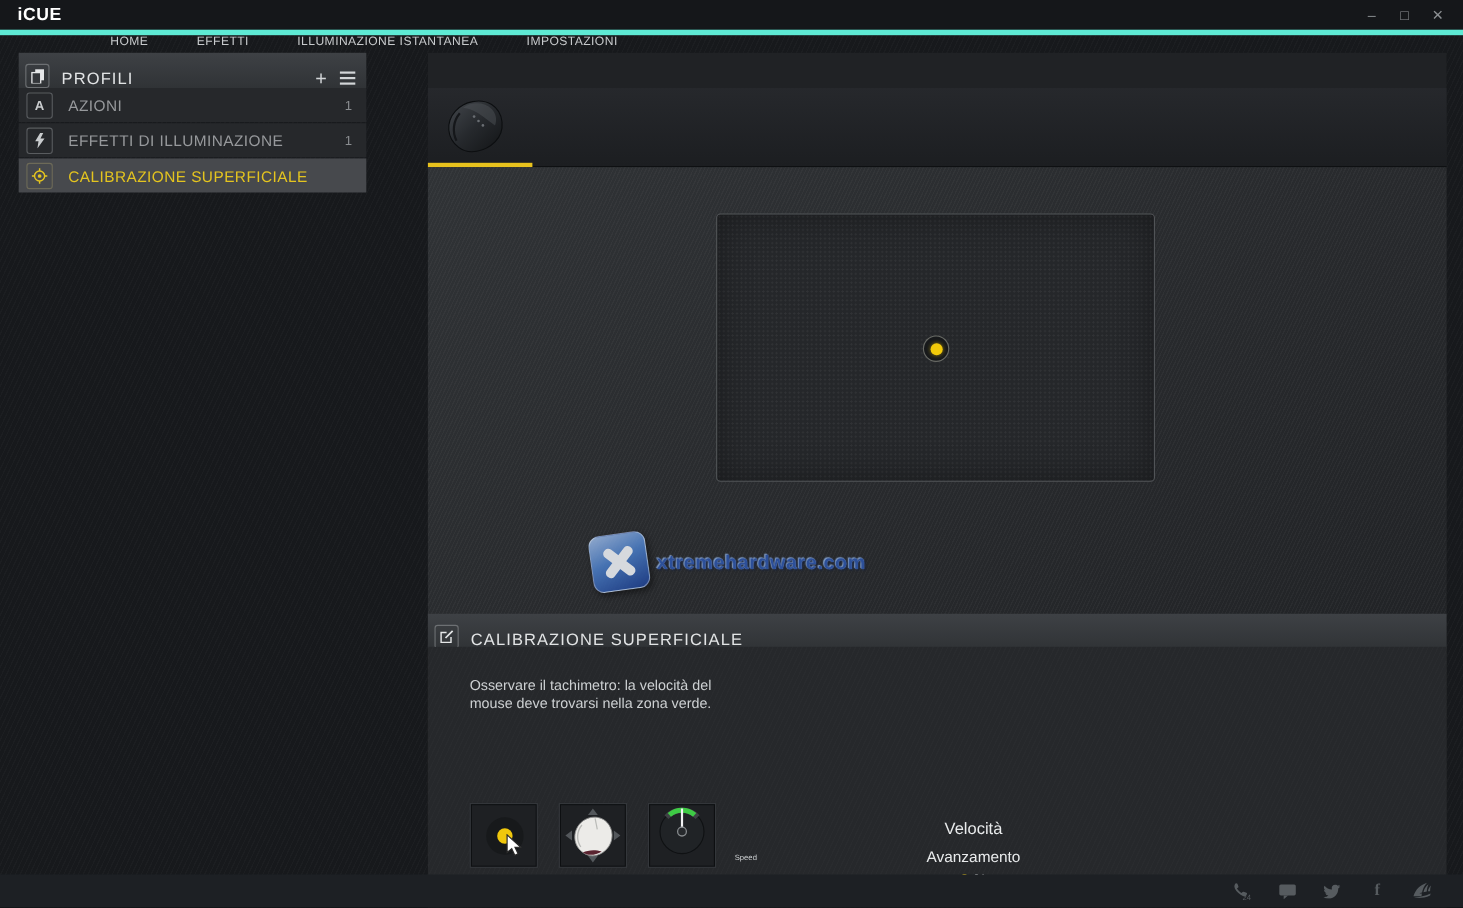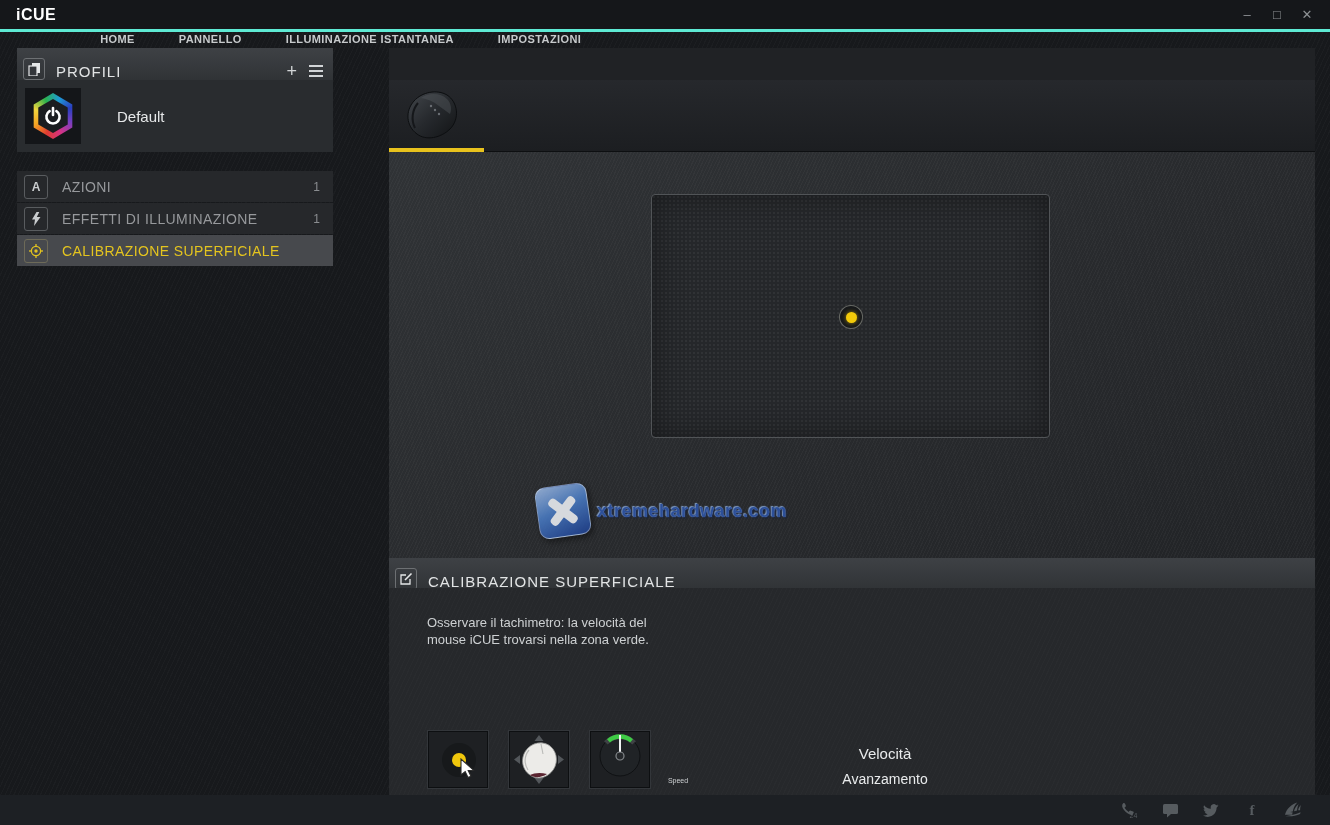--- a/index.html
+++ b/index.html
@@ -4,24 +4,24 @@
 <style>
   * { margin:0; padding:0; box-sizing:border-box; }
   html,body { background:#0e1013; }
   body { font-family:"Liberation Sans", sans-serif; }
   .root { position:relative; width:1330px; height:825px; background:#17191c; overflow:hidden; }
   .root::before { content:""; position:absolute; inset:0; pointer-events:none;
     background:repeating-linear-gradient(115deg, rgba(255,255,255,0.022) 0 1px, transparent 1px 4px); }
 
   
   .topbar { position:absolute; top:0; left:0; width:100%; height:32px; background:#15171a;
-    display:flex; align-items:center; z-index:30; border-bottom:3px solid #5eead4; }
+    display:flex; align-items:center; z-index:30; border-bottom:5px solid #5eead4; }
   .logo { color:#ffffff; font-size:16px; font-weight:bold; letter-spacing:0.5px; margin:0 44px 0 16px; }
   .nav { display:flex; gap:44px; }
-  .nav-item { color:#c7cacc; font-size:11px; font-weight:bold; letter-spacing:0.4px; cursor:default;margin-top:48px; }
+  .nav-item { color:#c7cacc; font-size:11px; font-weight:normal; letter-spacing:0.4px; cursor:default;margin-top:48px; }
   .wincontrols { margin-left:auto; display:flex; gap:16px; padding-right:16px; align-items:center; }
   .winbtn { color:#8d9194; font-size:13px; line-height:1; width:14px; text-align:center; }
 
   
   .panel-header { height:32px; background:linear-gradient(180deg,#3e4145,#303336);
     display:flex; align-items:flex-end; position:relative; }
   .hdr-iconbox { width:22px; height:22px; border:1px solid #6d7073; border-radius:3px; margin:0 11px 0 6px;
     display:flex; align-items:center; justify-content:center; flex:none; }
   .panel-title { color:#e2e4e5; font-size:15px; letter-spacing:1px; }
 
@@ -113,21 +113,21 @@
 </style>
 </head>
 <body>
 
 <div class="root">
 
   <div class="topbar">
     <div class="logo">iCUE</div>
     <div class="nav">
       <div class="nav-item">HOME</div>
-      <div class="nav-item">PANNELLO</div>
+      <div class="nav-item">EFFETTI</div>
       <div class="nav-item">ILLUMINAZIONE ISTANTANEA</div>
       <div class="nav-item">IMPOSTAZIONI</div>
     </div>
     <div class="wincontrols">
       <span class="winbtn">–</span>
       <span class="winbtn">□</span>
       <span class="winbtn">✕</span>
     </div>
   </div>
 
@@ -143,34 +143,20 @@
       <div style="margin-left:auto; display:flex; align-items:center; gap:12px; padding-right:10px;">
         <span style="color:#d2d5d7; font-size:18px; line-height:1; cursor:pointer;">+</span>
         <span style="display:flex; flex-direction:column; gap:2.5px; cursor:pointer;">
           <i style="display:block;width:14px;height:2.5px;background:#d2d5d7;"></i>
           <i style="display:block;width:14px;height:2.5px;background:#d2d5d7;"></i>
           <i style="display:block;width:14px;height:2.5px;background:#d2d5d7;"></i>
         </span>
       </div>
     </div>
 
-    <div class="profile-row">
-      <div class="profile-iconbox">
-        <div class="hexwrap">
-          <div class="hex-outer"></div>
-          <div class="hex-inner">
-            <svg width="20" height="20" viewBox="0 0 20 20">
-              <path d="M6.6 5.2 A6.6 6.6 0 1 0 13.4 5.2" fill="none" stroke="#fff" stroke-width="2.6" stroke-linecap="round"></path>
-              <line x1="10" y1="2" x2="10" y2="9" stroke="#fff" stroke-width="2.6" stroke-linecap="round"></line>
-            </svg>
-          </div>
-        </div>
-      </div>
-      <span class="profile-name">Default</span>
-    </div>
 
     <div class="menu-item">
       <span class="mi-iconbox">A</span>
       <span class="mi-label">AZIONI</span>
       <span class="mi-badge">1</span>
     </div>
     <div class="menu-item">
       <span class="mi-iconbox">
         <svg width="12" height="14" viewBox="0 0 12 14">
             <path d="M6.5 0 L2 7.5 H5 L4 14 L10.5 5 H6.8 L9.3 0 Z" fill="#c9ccce"></path>
@@ -237,21 +223,21 @@
           <svg width="14" height="14" viewBox="0 0 14 14">
             <path d="M11 7 V12 H2 V3 H7" fill="none" stroke="#e5e7e8" stroke-width="1.3"></path>
             <line x1="6" y1="8" x2="12.5" y2="1.5" stroke="#e5e7e8" stroke-width="1.6"></line>
           </svg>
         </span>
         <span class="panel-title">CALIBRAZIONE SUPERFICIALE</span>
       </div>
 
       <div class="lower">
         <div class="instructions">
-          <p>Osservare il tachimetro: la velocità del mouse iCUE trovarsi nella zona verde.</p>
+          <p>Osservare il tachimetro: la velocità del mouse deve trovarsi nella zona verde.</p>
         </div>
 
         <div class="tiles">
           <div class="tile">
             <div class="t1-disc"></div>
             <div class="t1-dot"></div>
             <svg class="t1-cursor" width="17" height="22" viewBox="0 0 17 22">
               <path d="M2 1 L2 17 L6.2 13.6 L9 19.6 L12 18.2 L9.2 12.4 L14.5 12.2 Z" fill="#ffffff" stroke="#2a2a2a" stroke-width="1.1"></path>
             </svg>
           </div>

